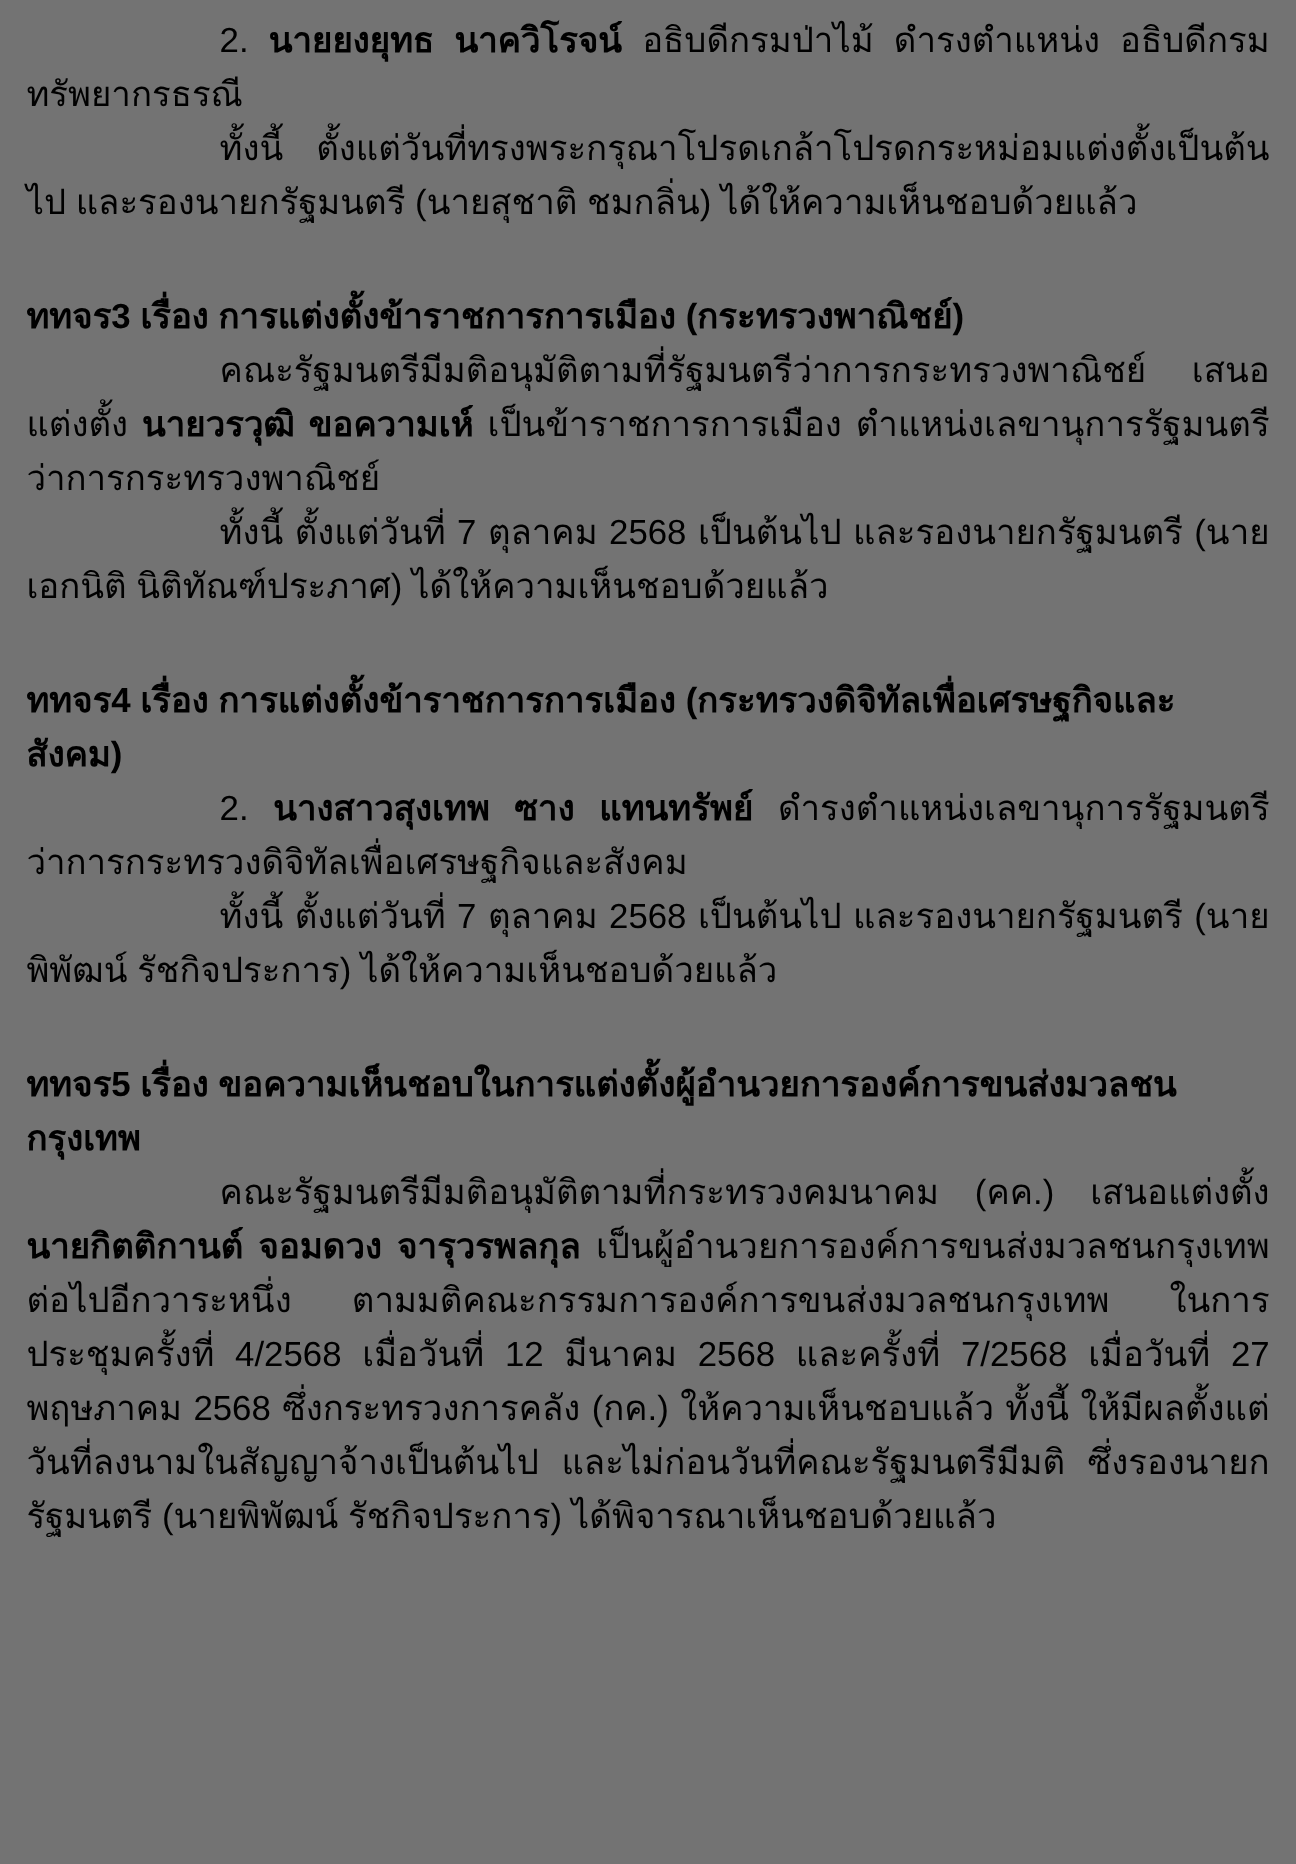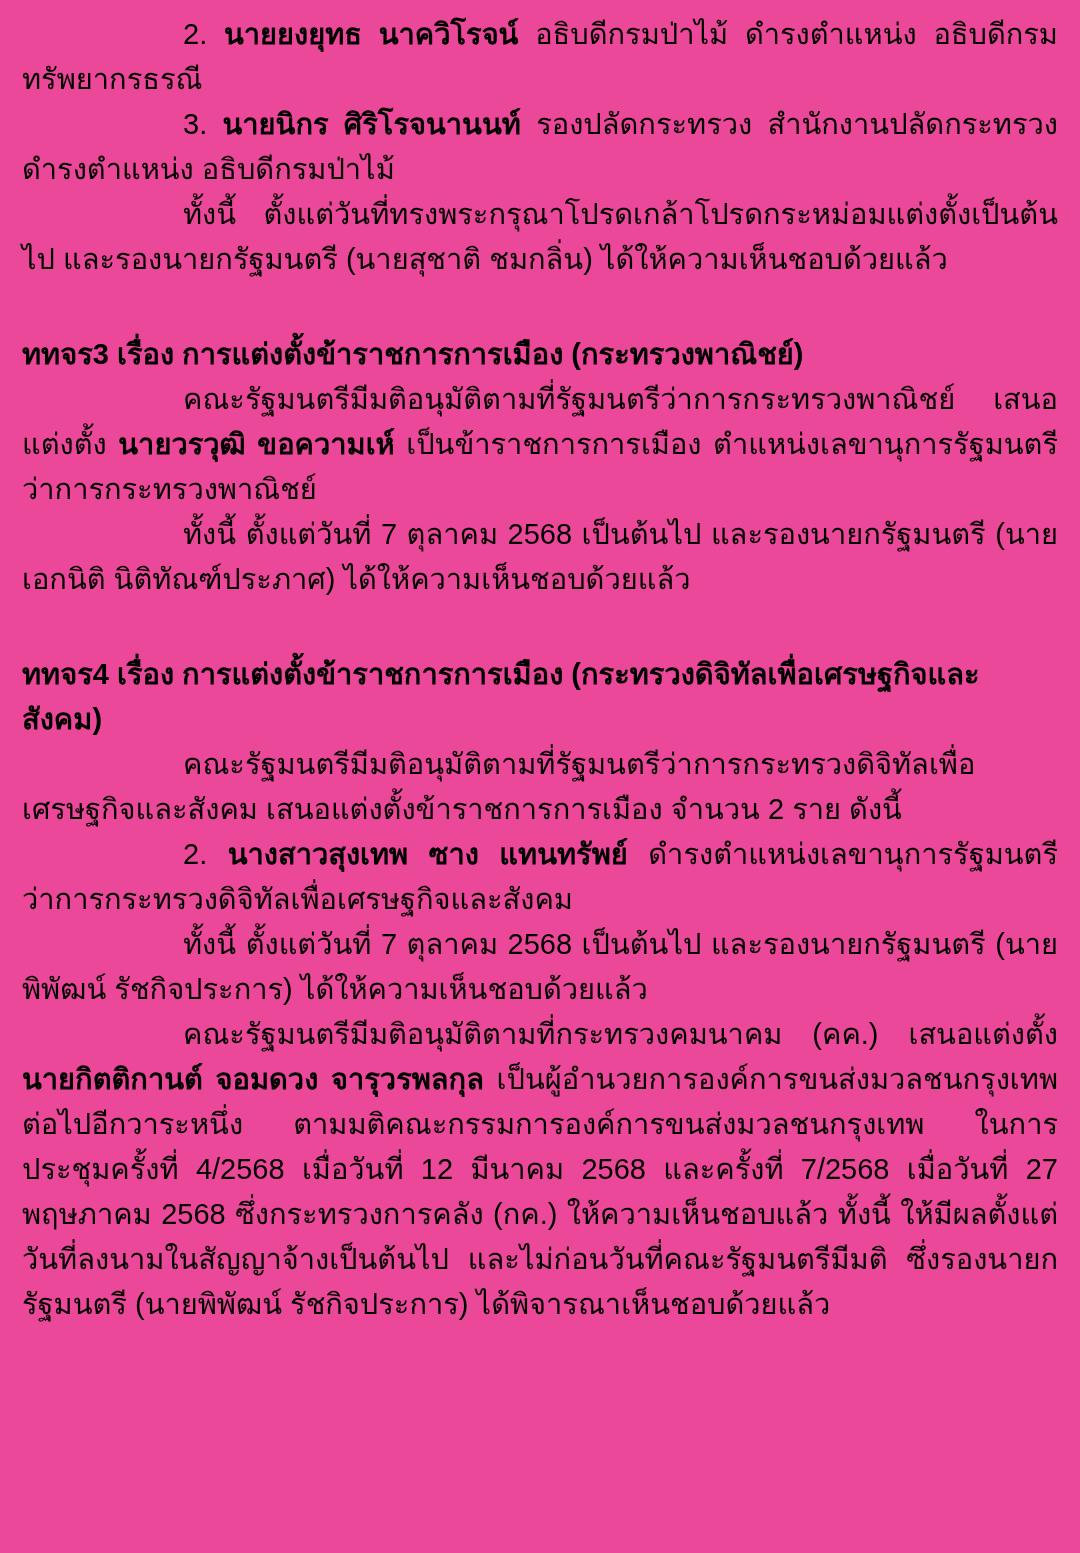--- a/index.html
+++ b/index.html
@@ -9,21 +9,21 @@
     background: #ffffff;
   }
   body {
     width: 1080px;
     height: 1553px;
     overflow: hidden;
   }
   .page {
     width: 1080px;
     height: 1553px;
-    background: #ec4899;
+    background: #737373;
     box-sizing: border-box;
   }
   .doc {
     box-sizing: border-box;
     padding: 12px 22px 0 22px;
     color: #000000;
     font-family: "Liberation Sans", "DejaVu Sans", sans-serif;
     font-size: 29px;
     line-height: 45px;
     text-align: justify;
@@ -49,24 +49,23 @@
   .run-regular {
     font-weight: 400;
   }
 </style>
 </head>
 <body>
 
 <div class="page">
   <div class="doc">
       <p class="para"><span class="run-regular">2. </span><span class="run-bold">นายยงยุทธ นาควิโรจน์</span><span class="run-regular"> อธิบดีกรมป่าไม้ ดำรงตำแหน่ง อธิบดีกรมทรัพยากรธรณี</span></p>
-      <p class="para"><span class="run-regular">3. </span><span class="run-bold">นายนิกร ศิริโรจนานนท์</span><span class="run-regular"> รองปลัดกระทรวง สำนักงานปลัดกระทรวง ดำรงตำแหน่ง อธิบดีกรมป่าไม้</span></p>
       <p class="para"><span class="run-regular">ทั้งนี้ ตั้งแต่วันที่ทรงพระกรุณาโปรดเกล้าโปรดกระหม่อมแต่งตั้งเป็นต้นไป และรองนายกรัฐมนตรี (นายสุชาติ ชมกลิ่น) ได้ให้ความเห็นชอบด้วยแล้ว</span></p>
       <p class="heading"><span class="run-bold">ททจร3 เรื่อง การแต่งตั้งข้าราชการการเมือง (กระทรวงพาณิชย์)</span></p>
       <p class="para"><span class="run-regular">คณะรัฐมนตรีมีมติอนุมัติตามที่รัฐมนตรีว่าการกระทรวงพาณิชย์ เสนอแต่งตั้ง </span><span class="run-bold">นายวรวุฒิ ขอความเห์</span><span class="run-regular"> เป็นข้าราชการการเมือง ตำแหน่งเลขานุการรัฐมนตรีว่าการกระทรวงพาณิชย์</span></p>
       <p class="para"><span class="run-regular">ทั้งนี้ ตั้งแต่วันที่ 7 ตุลาคม 2568 เป็นต้นไป และรองนายกรัฐมนตรี (นายเอกนิติ นิติทัณฑ์ประภาศ) ได้ให้ความเห็นชอบด้วยแล้ว</span></p>
       <p class="heading"><span class="run-bold">ททจร4 เรื่อง การแต่งตั้งข้าราชการการเมือง (กระทรวงดิจิทัลเพื่อเศรษฐกิจและสังคม)</span></p>
-      <p class="para"><span class="run-regular">คณะรัฐมนตรีมีมติอนุมัติตามที่รัฐมนตรีว่าการกระทรวงดิจิทัลเพื่อเศรษฐกิจและสังคม เสนอแต่งตั้งข้าราชการการเมือง จำนวน 2 ราย ดังนี้</span></p>
       <p class="para"><span class="run-regular">2. </span><span class="run-bold">นางสาวสุงเทพ ซาง แทนทรัพย์</span><span class="run-regular"> ดำรงตำแหน่งเลขานุการรัฐมนตรีว่าการกระทรวงดิจิทัลเพื่อเศรษฐกิจและสังคม</span></p>
       <p class="para"><span class="run-regular">ทั้งนี้ ตั้งแต่วันที่ 7 ตุลาคม 2568 เป็นต้นไป และรองนายกรัฐมนตรี (นายพิพัฒน์ รัชกิจประการ) ได้ให้ความเห็นชอบด้วยแล้ว</span></p>
+      <p class="heading"><span class="run-bold">ททจร5 เรื่อง ขอความเห็นชอบในการแต่งตั้งผู้อำนวยการองค์การขนส่งมวลชนกรุงเทพ</span></p>
       <p class="para"><span class="run-regular">คณะรัฐมนตรีมีมติอนุมัติตามที่กระทรวงคมนาคม (คค.) เสนอแต่งตั้ง </span><span class="run-bold">นายกิตติกานต์ จอมดวง จารุวรพลกุล</span><span class="run-regular"> เป็นผู้อำนวยการองค์การขนส่งมวลชนกรุงเทพต่อไปอีกวาระหนึ่ง ตามมติคณะกรรมการองค์การขนส่งมวลชนกรุงเทพ ในการประชุมครั้งที่ 4/2568 เมื่อวันที่ 12 มีนาคม 2568 และครั้งที่ 7/2568 เมื่อวันที่ 27 พฤษภาคม 2568 ซึ่งกระทรวงการคลัง (กค.) ให้ความเห็นชอบแล้ว ทั้งนี้ ให้มีผลตั้งแต่วันที่ลงนามในสัญญาจ้างเป็นต้นไป และไม่ก่อนวันที่คณะรัฐมนตรีมีมติ ซึ่งรองนายกรัฐมนตรี (นายพิพัฒน์ รัชกิจประการ) ได้พิจารณาเห็นชอบด้วยแล้ว</span></p>
     </div>
 </div>
 
 </body></html>

